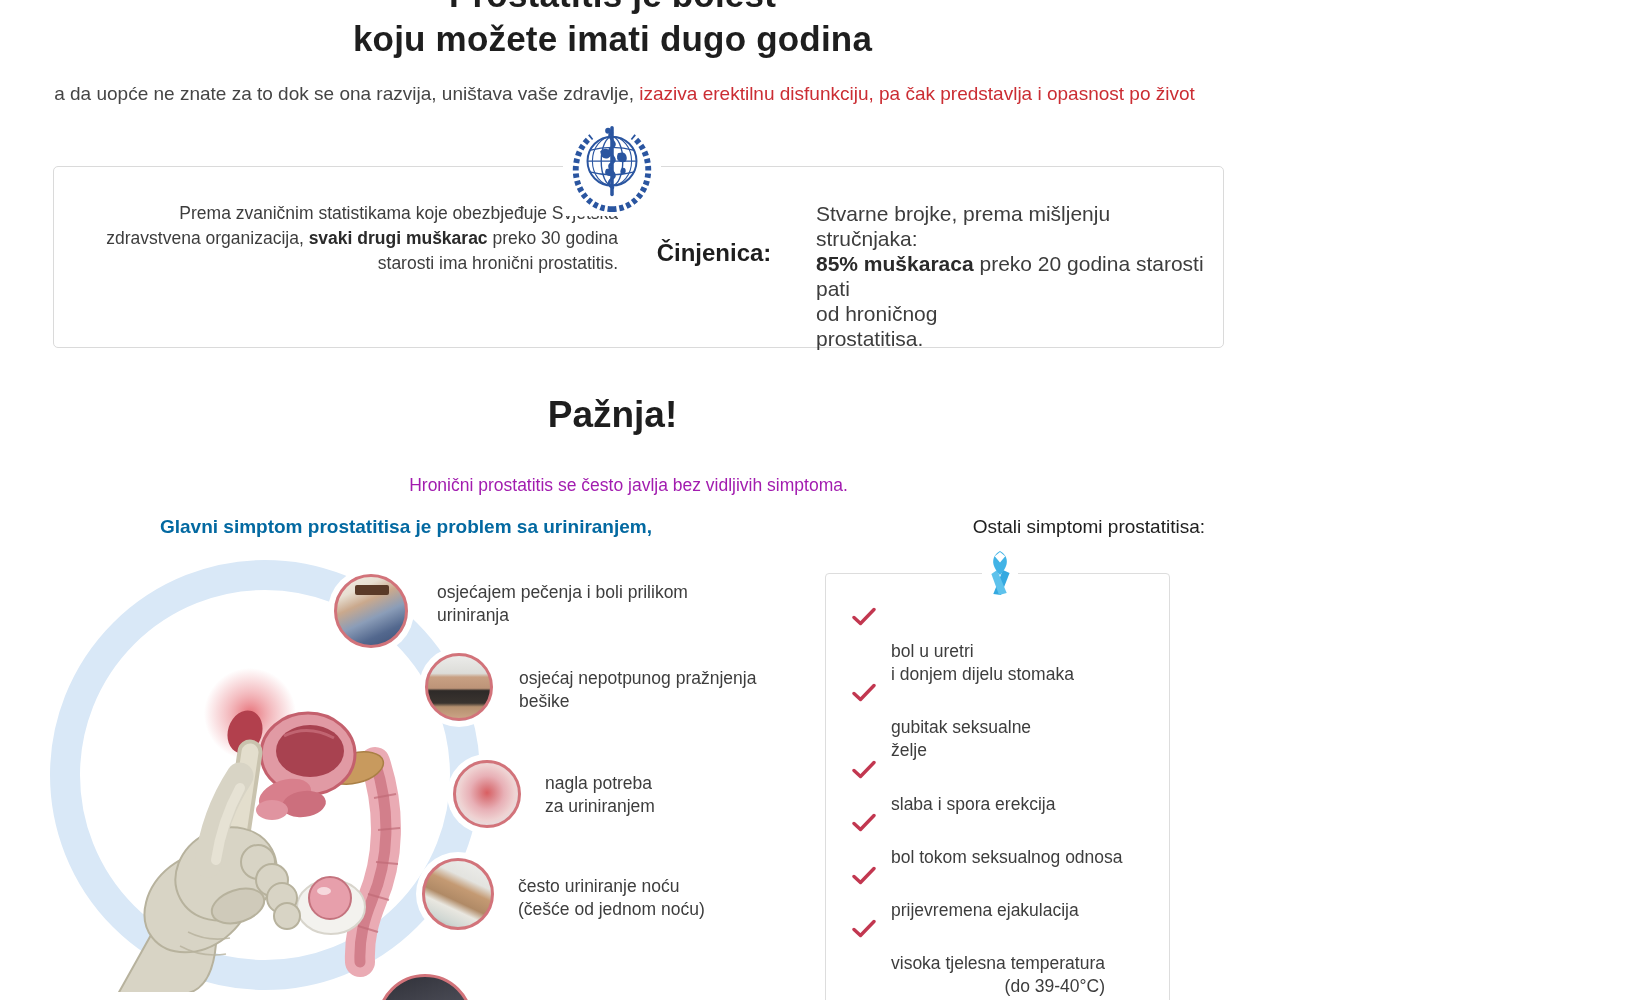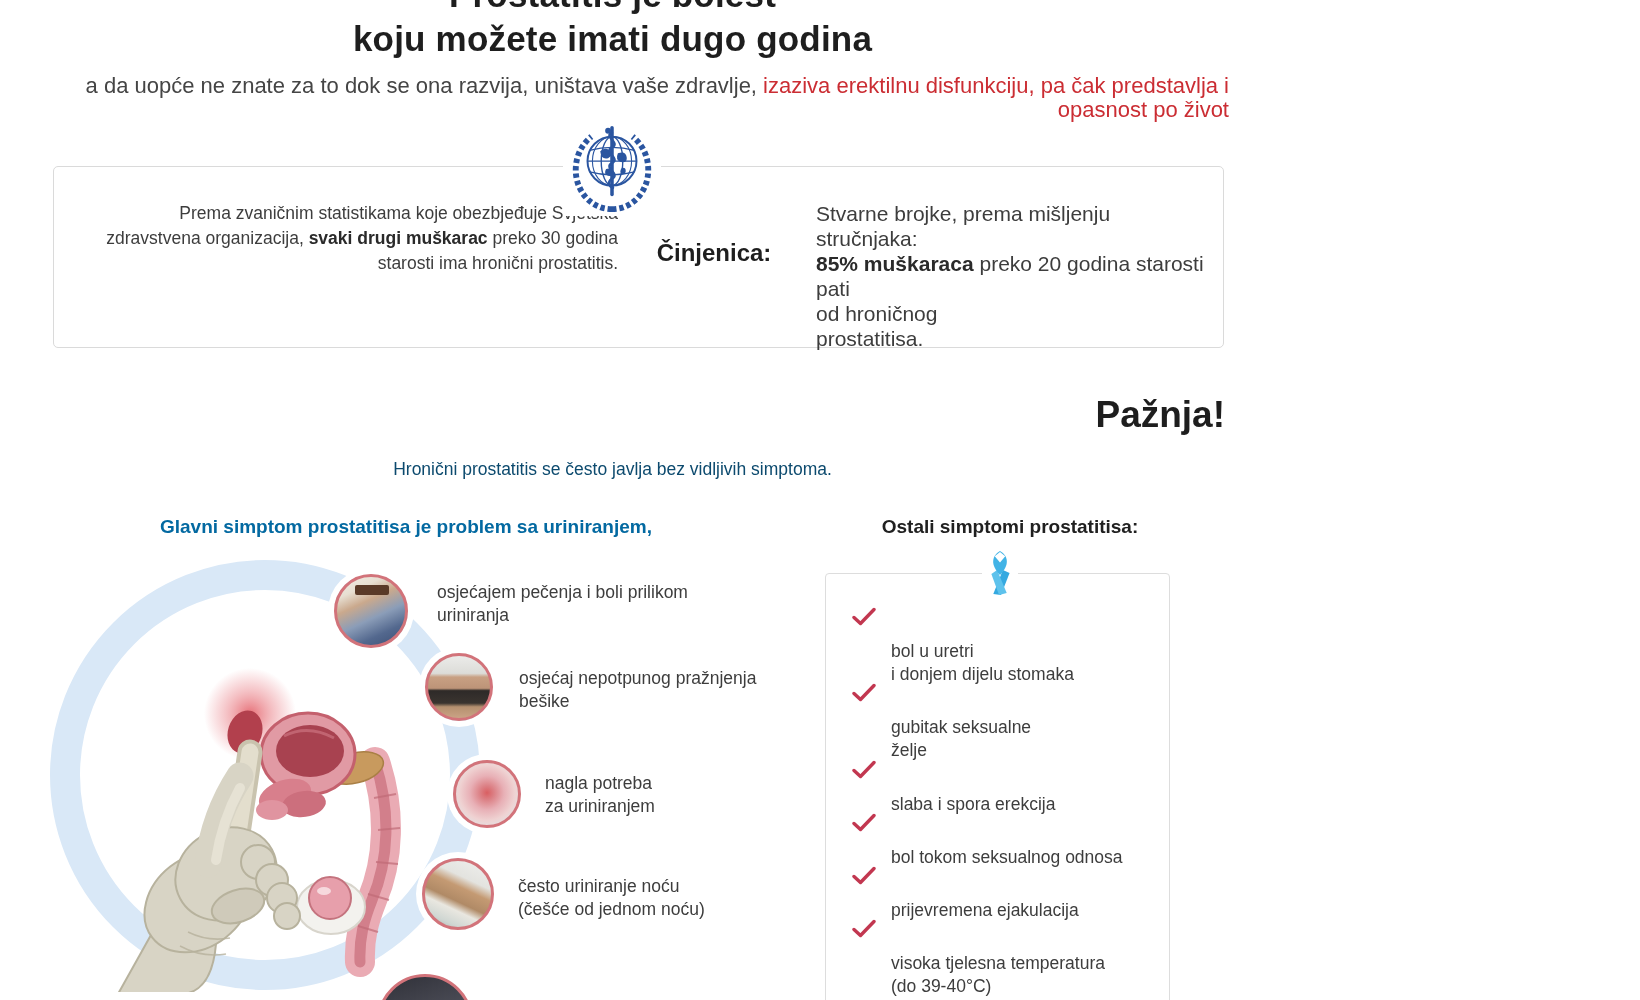--- a/index.html
+++ b/index.html
@@ -5,22 +5,22 @@
   html,body{margin:0;padding:0;background:#fff;}
   .page{
     position:relative;width:1640px;height:1000px;overflow:hidden;background:#fff;
     font-family:"Liberation Sans",sans-serif;color:#3d3d3d;
   }
   .page-title{
     position:absolute;left:0;top:-27px;width:1225px;margin:0;text-align:center;
     font-size:35px;line-height:44px;font-weight:700;color:#1e1e1e;letter-spacing:.2px;
   }
   .subtitle{
-    position:absolute;left:0;top:70px;width:1225px;margin:4px;text-align:right;
-    font-size:22px;line-height:24px;color:#454545;
+    position:absolute;left:0;top:70px;width:1225px;margin:12px;text-align:center;
+    font-size:19px;line-height:24px;color:#454545;
   }
   .red{color:#cb2d33;}
   .who{position:absolute;left:563px;top:118px;width:98px;height:98px;background:#fff;z-index:3;}
   .fact-box{
     position:absolute;left:53px;top:166px;width:1169px;height:180px;
     border:1px solid #dadada;border-radius:5px;background:#fff;
   }
   .fact-left{
     position:absolute;left:34px;top:34px;width:530px;margin:0;text-align:right;
     font-size:17.5px;line-height:25px;color:#3d3d3d;
@@ -28,34 +28,34 @@
   .fact-label{
     position:absolute;left:560px;top:72px;width:200px;text-align:center;
     font-size:24px;font-weight:700;color:#1e1e1e;
   }
   .fact-right{
     position:absolute;left:762px;top:34px;width:400px;
     font-size:21px;line-height:25px;color:#3d3d3d;
   }
   .b{font-weight:700;color:#2a2a2a;}
   .attn-title{
-    position:absolute;left:0;top:394px;width:1225px;margin:0;text-align:right;
+    position:absolute;left:0;top:394px;width:1225px;margin:0;text-align:center;
     font-size:37px;font-weight:700;color:#1e1e1e;
   }
   .attn-sub{
-    position:absolute;left:0;top:459px;width:1225px;margin:0;text-align:center;
-    font-size:17.5px;color:#0c4a6e;
+    position:absolute;left:0;top:459px;width:1225px;margin:16px;text-align:center;
+    font-size:17.5px;color:#a21caf;
   }
   .col-head-left{
     position:absolute;left:0;top:516px;width:812px;margin:0;text-align:center;
     font-size:19px;font-weight:700;color:#0369a1;
   }
   .col-head-right{
-    position:absolute;left:815px;top:516px;width:390px;margin:0;text-align:center;
-    font-size:19px;font-weight:700;color:#202020;
+    position:absolute;left:815px;top:516px;width:390px;margin:0;text-align:right;
+    font-size:19px;font-weight:400;color:#202020;
   }
   .ring{
     position:absolute;left:50px;top:560px;width:370px;height:370px;
     border:30px solid #d9e8f7;border-radius:50%;
   }
   .anatomy{position:absolute;left:88px;top:602px;width:356px;height:390px;}
   .badge{
     position:absolute;border-radius:50%;border:3px solid #d2737a;
     box-shadow:0 0 0 6px #fff;overflow:hidden;
   }
@@ -76,21 +76,21 @@
   .sym1{left:437px;top:581px;}
   .sym2{left:519px;top:667px;}
   .sym3{left:545px;top:772px;}
   .sym4{left:518px;top:875px;}
   .right-box{
     position:absolute;left:825px;top:573px;width:343px;height:470px;
     border:1px solid #ddd;border-radius:4px;background:#fff;
   }
   .ribbon{position:absolute;left:982px;top:549px;width:36px;height:46px;background:#fff;z-index:2;}
   .check-row{position:absolute;left:852px;display:flex;gap:15px;align-items:flex-start;}
-  .r1{top:604px;} .r2{top:680px;} .r3{top:757px;} .r4{top:810px;} .r5{top:863px;} .r6{top:916px;}
+  .r1{top:604px;} .r2{top:680px;} .r3{top:757px;} .r4{top:810px;} .r5{top:863px;} .r6{top:916px;text-align:right;}
   .check-icon{flex:0 0 auto;margin-top:3px;}
   .check-text{font-size:17.5px;line-height:23px;color:#3d3d3d;white-space:pre-line;margin-top:36px;}
 </style>
 </head>
 <body>
 
 <div class="page">
 
   <h1 class="page-title"><span>Prostatitis je bolest</span><br><span>koju možete imati dugo godina</span></h1>
 

